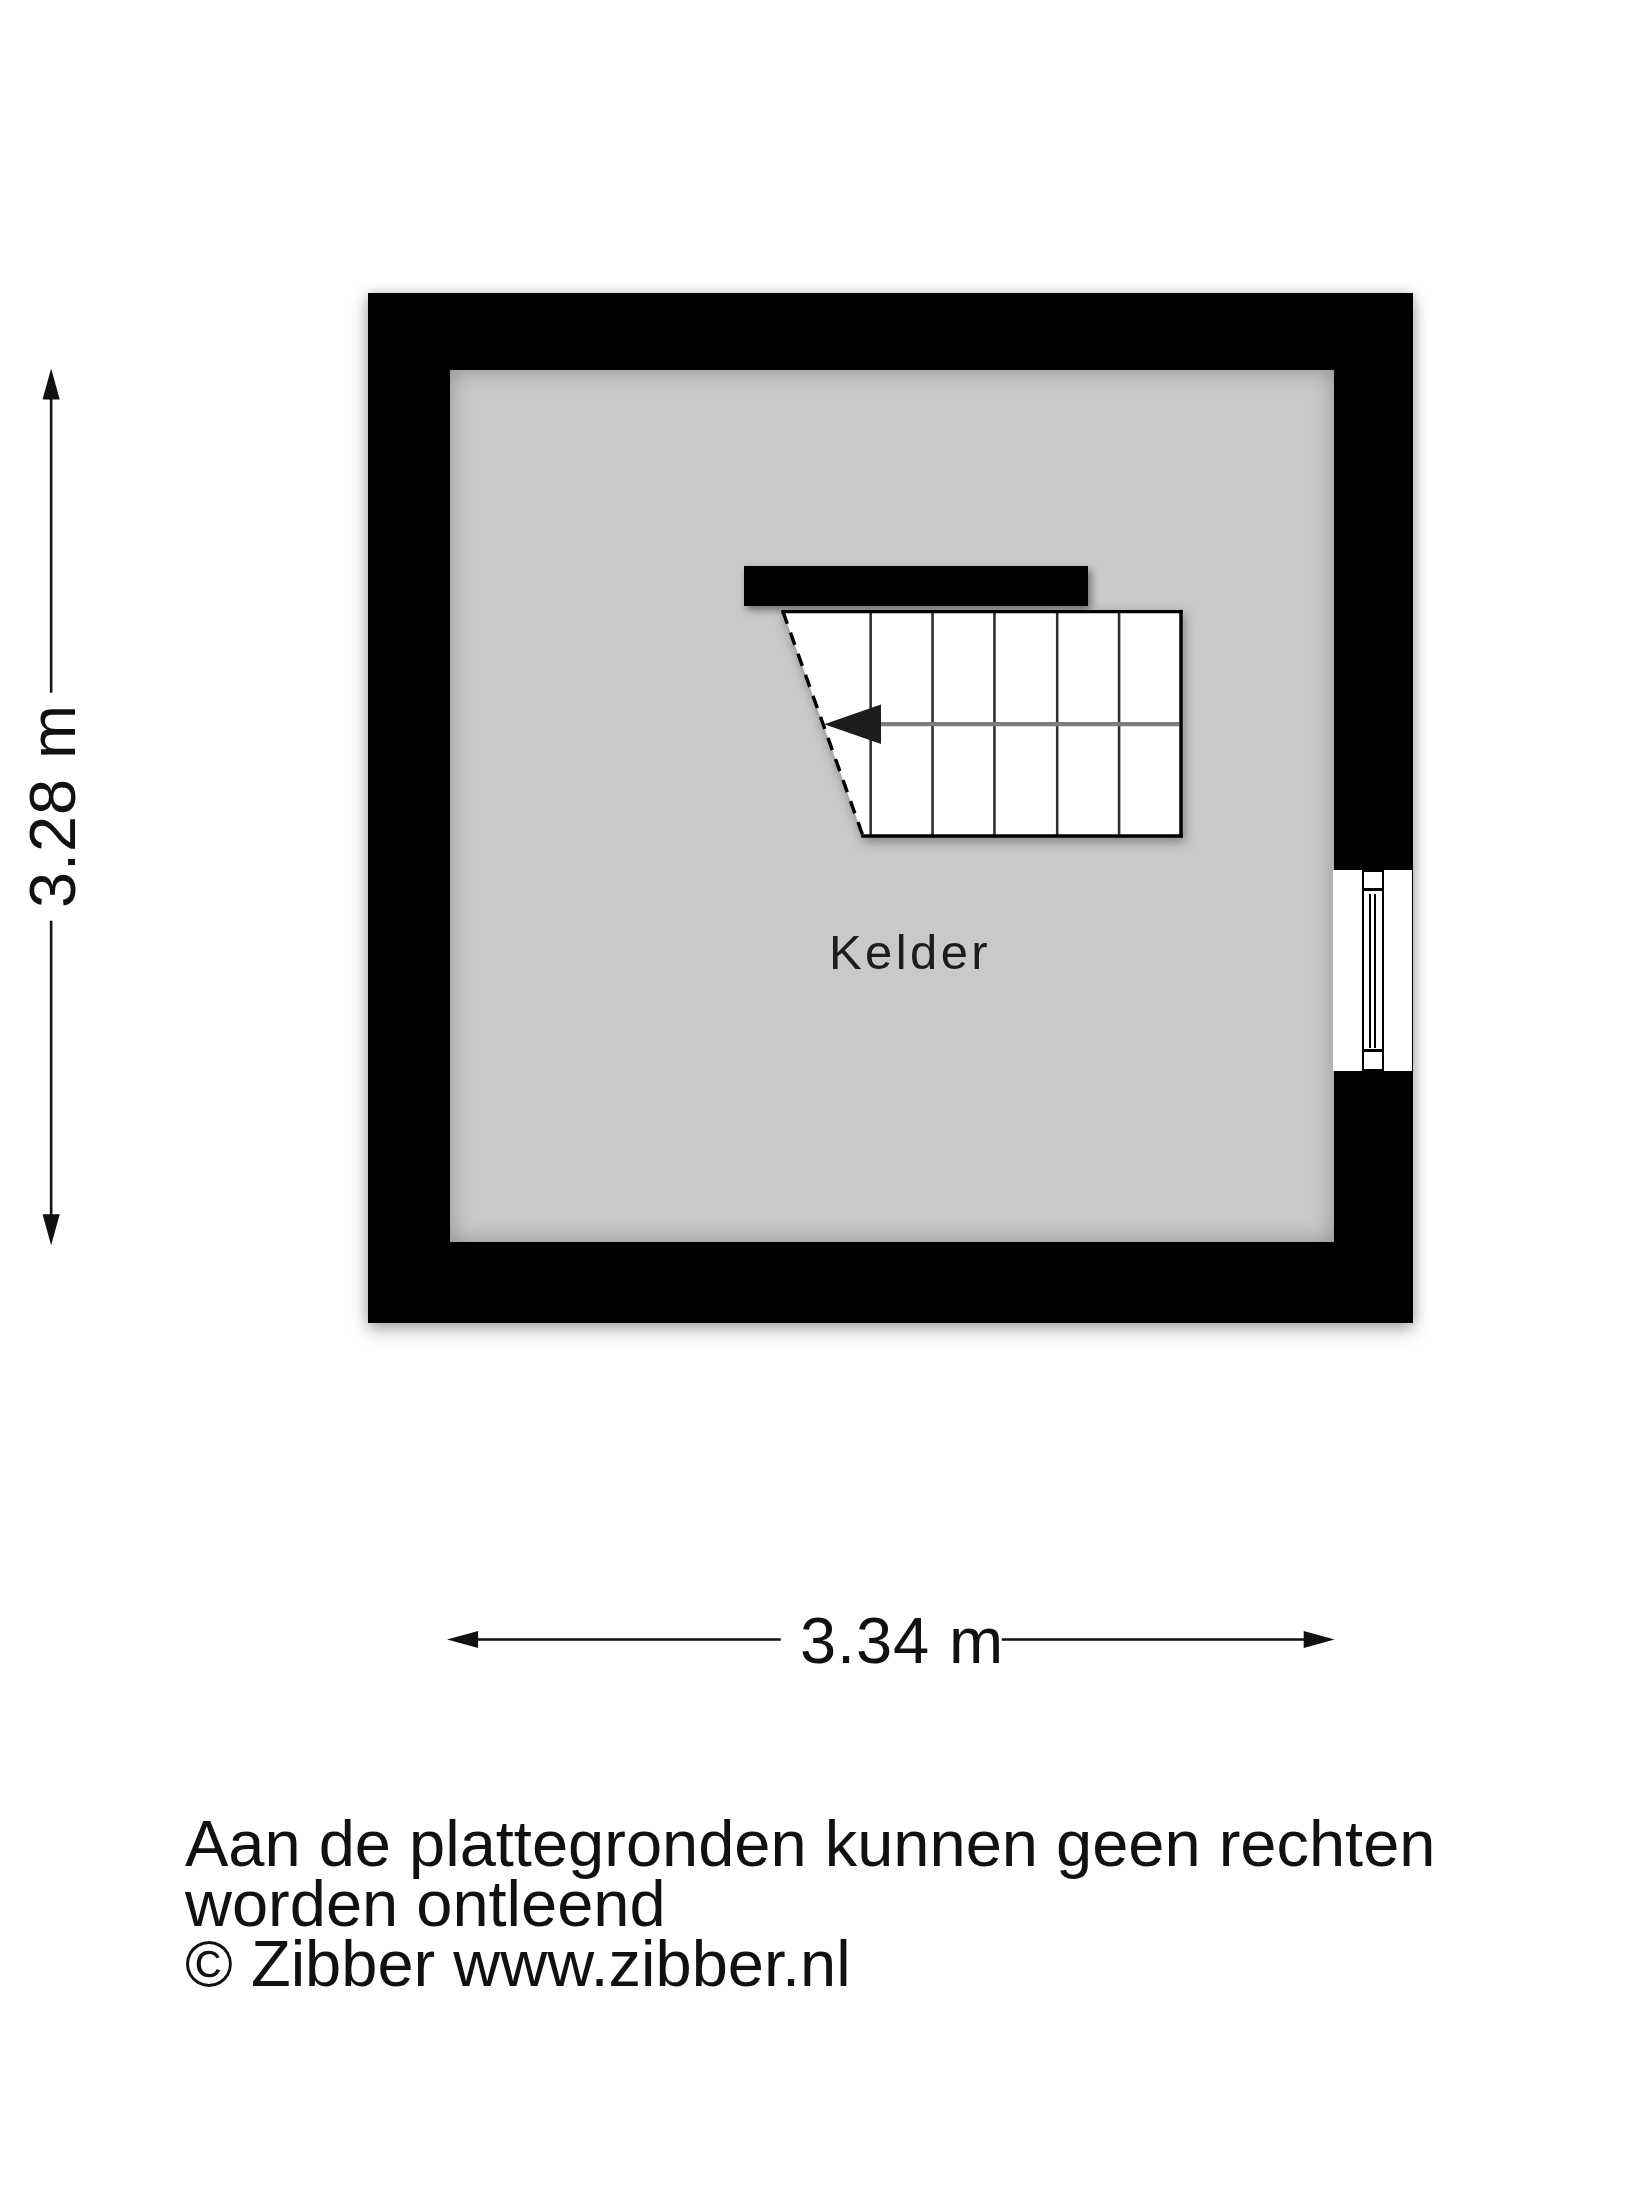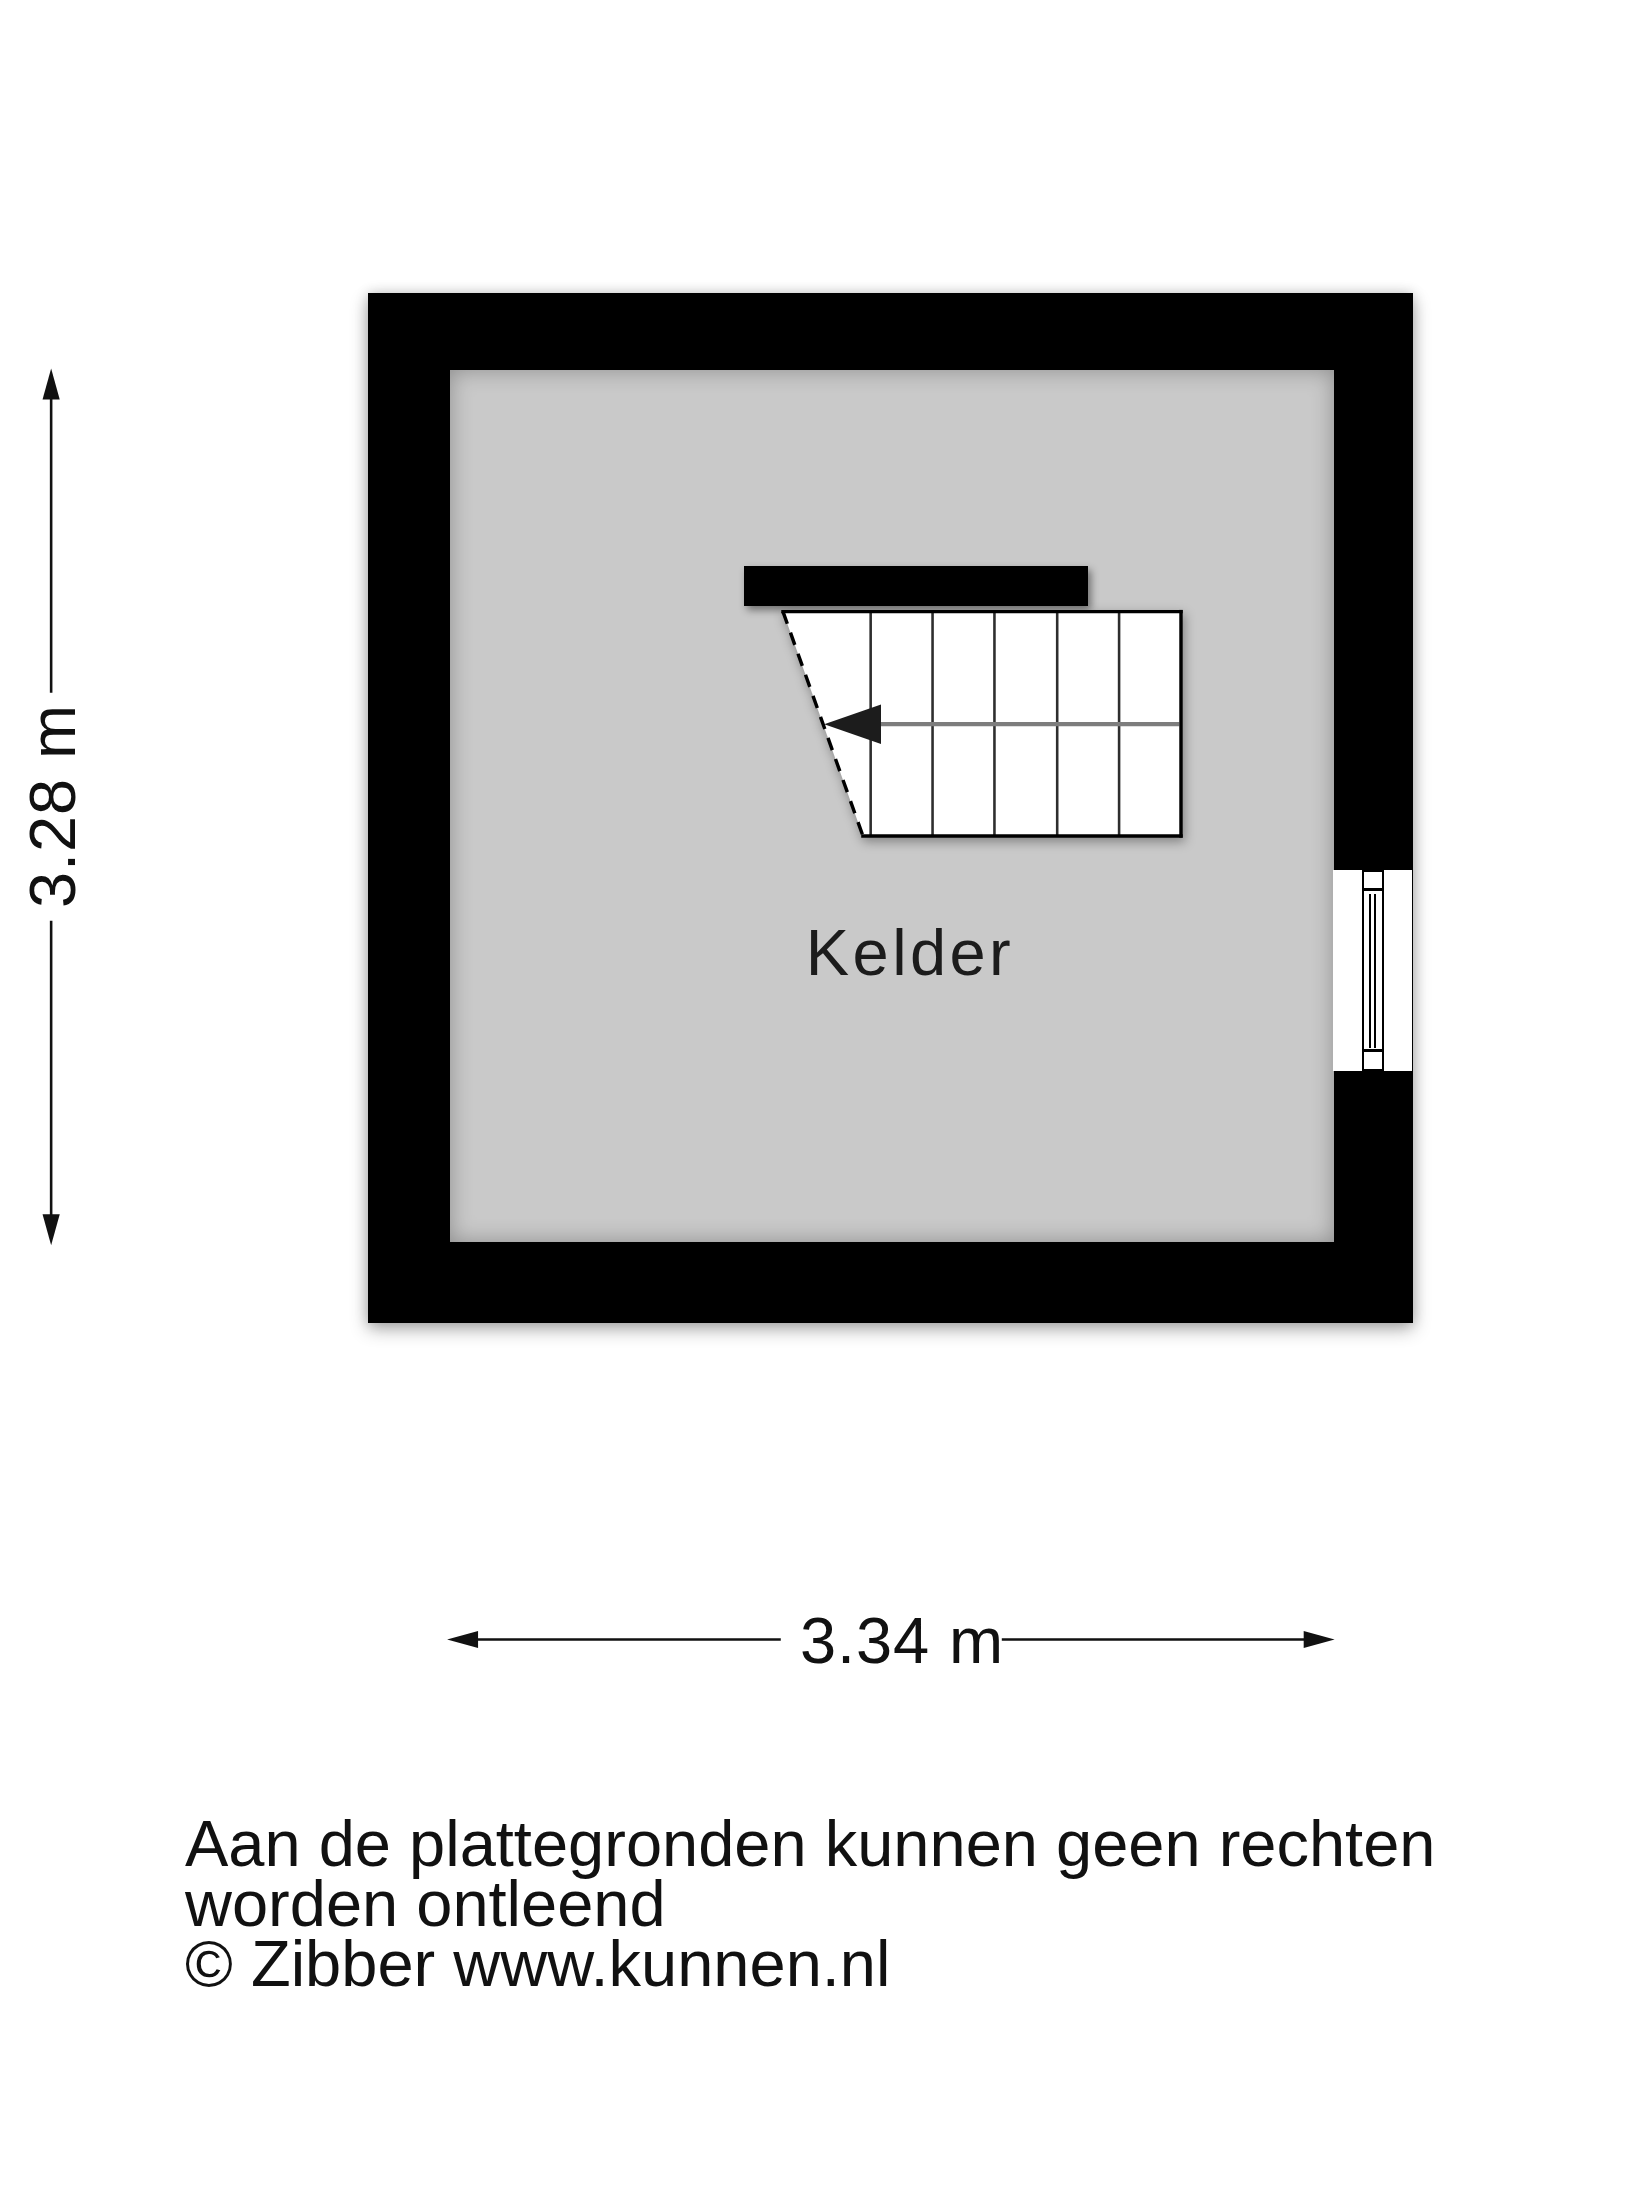--- a/index.html
+++ b/index.html
@@ -60,21 +60,21 @@
   }
   #width-label{
     left:890px;top:1640px;
     transform:translate(-50%,-50%);
     margin-left:12px;
   }
 
   #room-label{
     left:910px;top:952px;
     transform:translate(-50%,-50%);
-    font-size:65px;
+    font-size:49px;
     letter-spacing:3.4px;
     color:#1c1c1c;
     white-space:nowrap;
   }
 
   
   #disclaimer{
     left:185px;top:1814px;width:1466px;
     font-size:65px;
     line-height:60px;
@@ -144,17 +144,17 @@
       <polygon points="15,25 51,15 51,35" stroke="none"></polygon>
       <line x1="47" y1="25" x2="403" y2="25"></line>
       <line x1="660" y1="25" x2="1016" y2="25"></line>
       <polygon points="1047,25 1011,15 1011,35" stroke="none"></polygon>
     </g>
   </svg>
   <div class="abs dim-label" id="width-label">3.34 m</div>
 
   <div class="abs" id="disclaimer">
     <div>Aan de plattegronden kunnen geen rechten worden ontleend</div>
-    <div>© Zibber www.kunnen.nl</div>
+    <div>© Zibber www.zibber.nl</div>
   </div>
 
 </div>
 
 
 </body></html>

